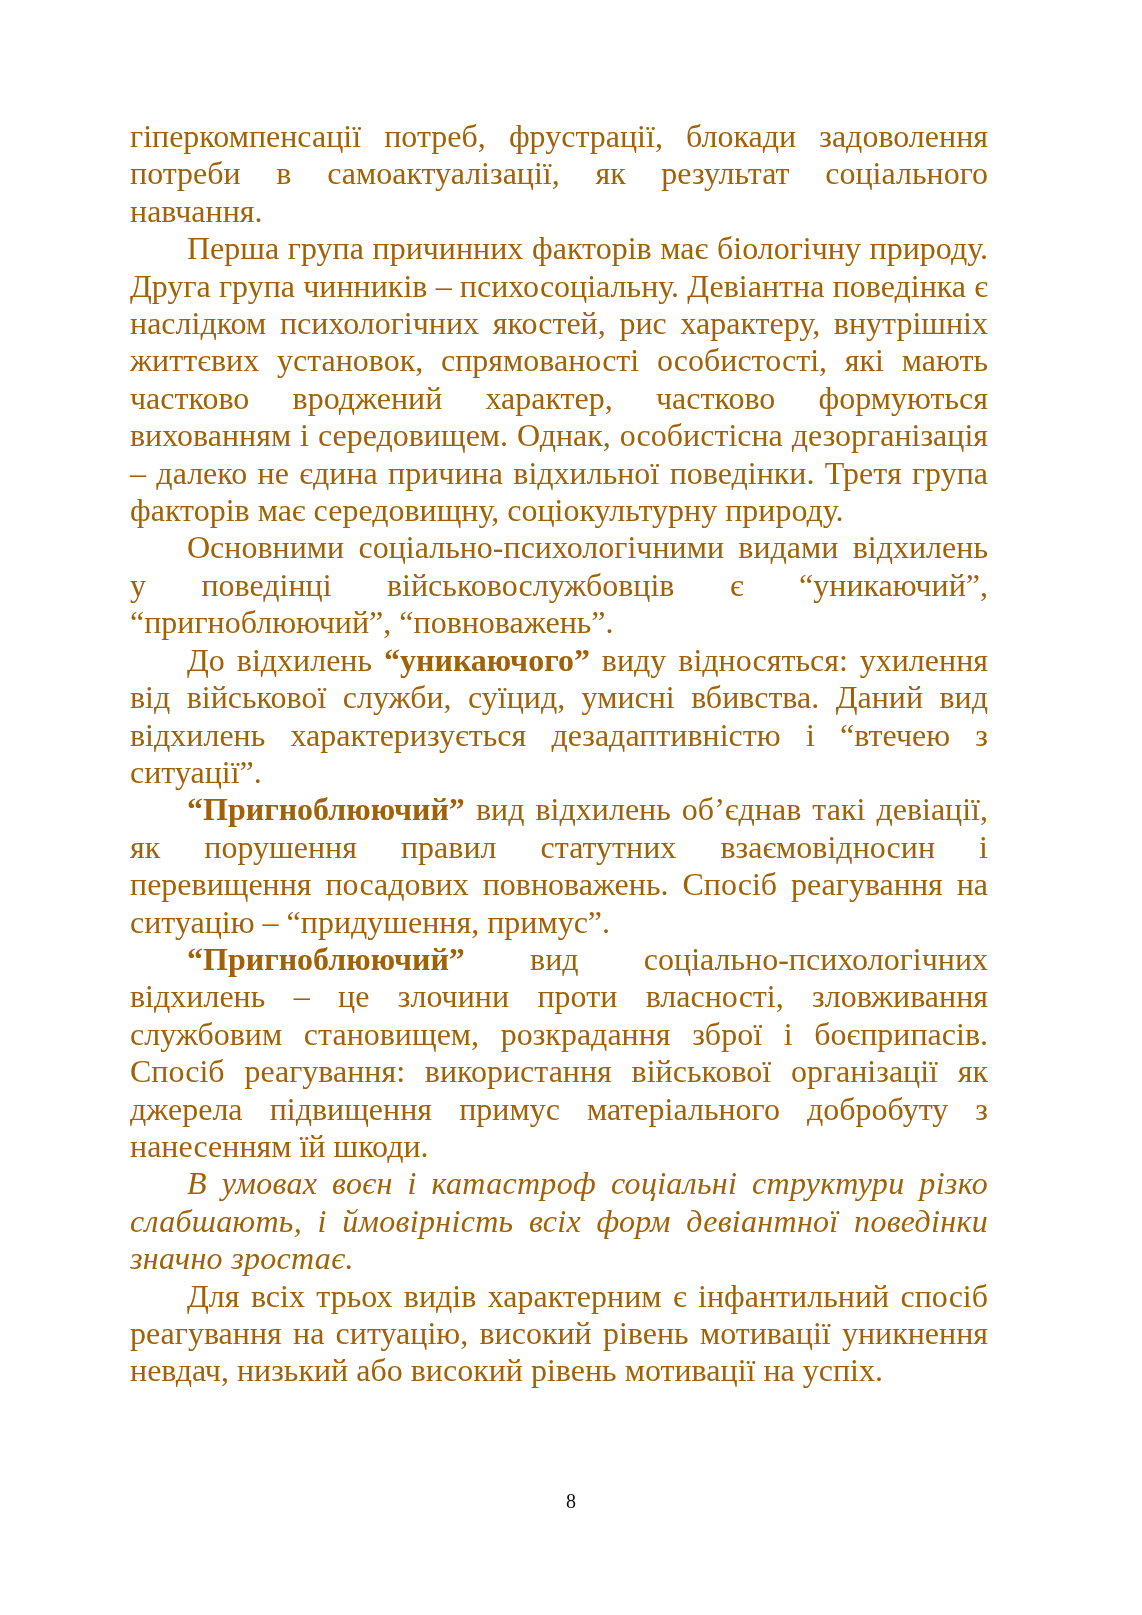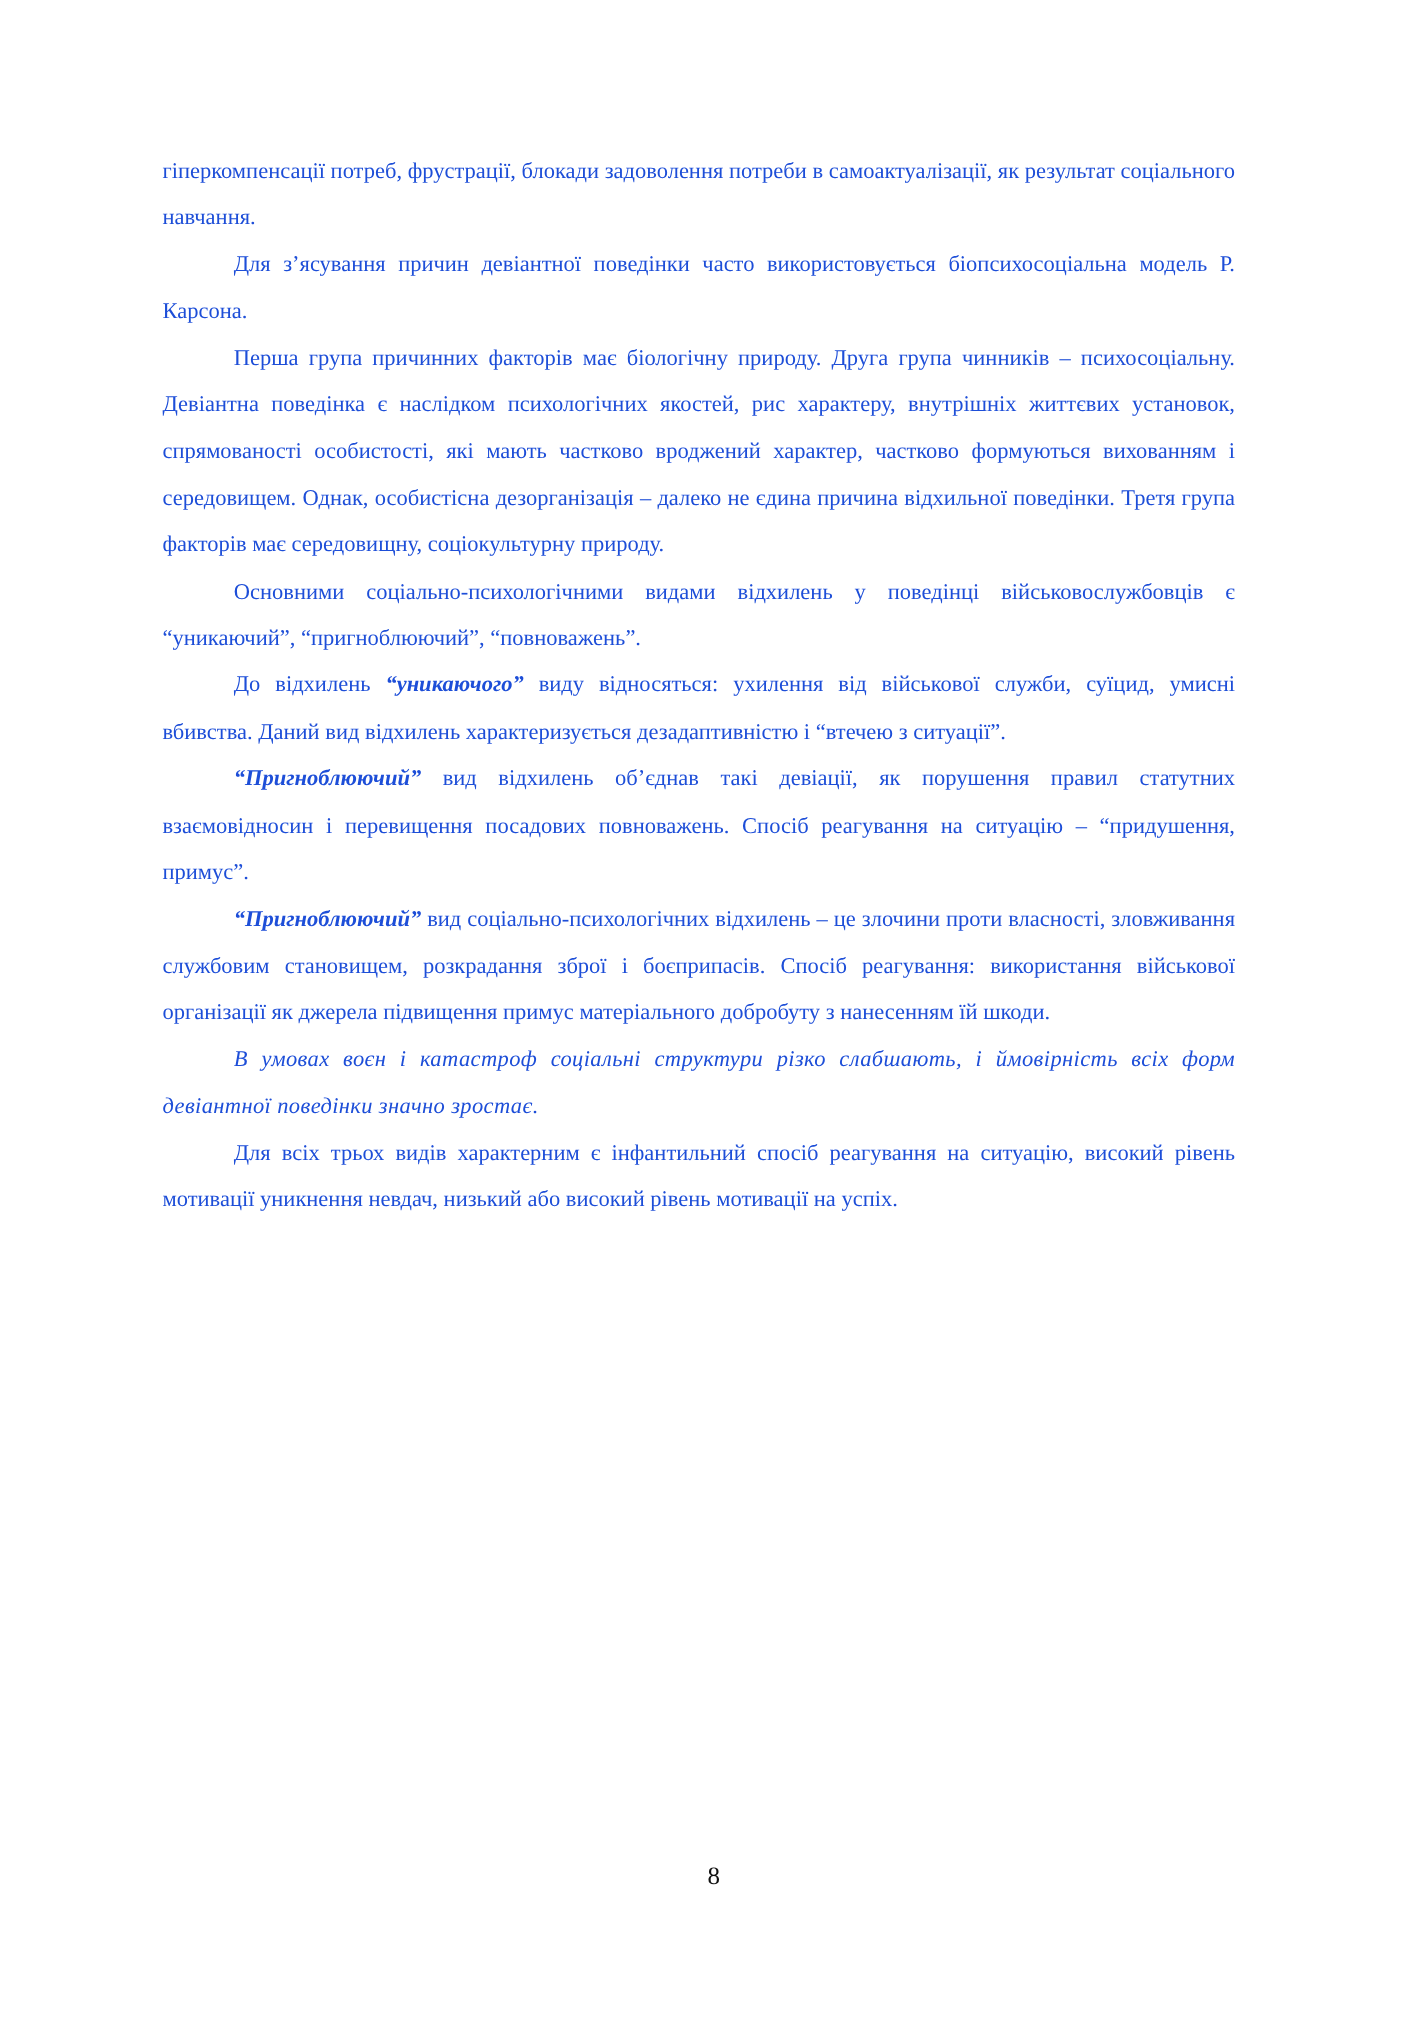--- a/index.html
+++ b/index.html
@@ -19,37 +19,36 @@
       width: 1142px;
       height: 1615px;
       background: #ffffff;
     }
     .body-text {
       position: absolute;
       left: 130px;
       top: 118px;
       width: 858px;
       font-family: "Liberation Serif", "DejaVu Serif", serif;
-      font-size: 18px;
+      font-size: 32px;
       line-height: 37.4px;
-      color: #1d4ed8;
+      color: #a16207;
       text-align: justify;
       text-align-last: auto;
     }
     .para {
       margin: 0;
       text-indent: 57px;
       text-align: justify;
     }
     .para.no-indent {
       text-indent: 0;
     }
     .em-bold {
       font-weight: bold;
-      font-style: italic;
     }
     .para.italic {
       font-style: italic;
       letter-spacing: 0.3px;
     }
     .page-number {
       position: absolute;
       left: 0;
       width: 1142px;
       top: 1490px;
@@ -62,23 +61,20 @@
 </head>
 <body>
 
 <div class="page">
   <div class="body-text">
 
     <p class="para no-indent">
       <span>гіперкомпенсації потреб, фрустрації, блокади задоволення потреби в самоактуалізації, як результат соціального навчання.</span>
     </p>
 
-    <p class="para">
-      <span>Для з’ясування причин девіантної поведінки часто використовується біопсихосоціальна модель Р. Карсона.</span>
-    </p>
 
     <p class="para">
       <span>Перша група причинних факторів має біологічну природу. Друга група чинників – психосоціальну. Девіантна поведінка є наслідком психологічних якостей, рис характеру, внутрішніх життєвих установок, спрямованості особистості, які мають частково вроджений характер, частково формуються вихованням і середовищем. Однак, особистісна дезорганізація – далеко не єдина причина відхильної поведінки. Третя група факторів має середовищну, соціокультурну природу.</span>
     </p>
 
     <p class="para">
       <span>Основними соціально-психологічними видами відхилень у поведінці військовослужбовців є “уникаючий”, “пригноблюючий”, “повноважень”.</span>
     </p>
 
     <p class="para">

